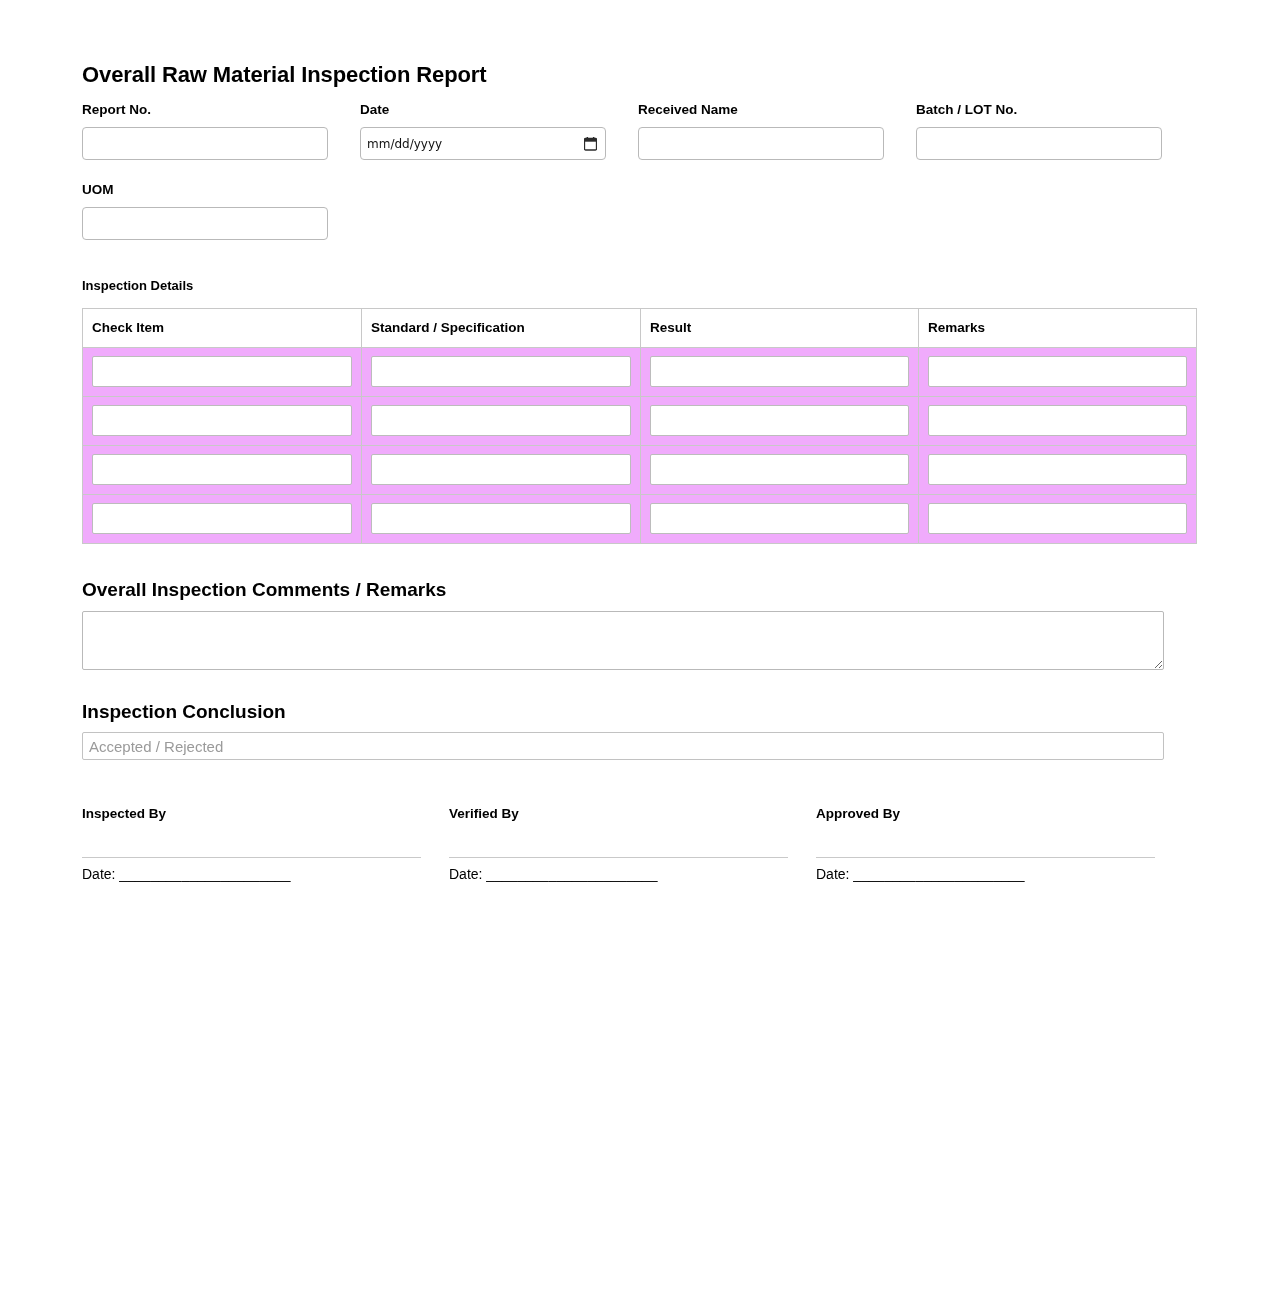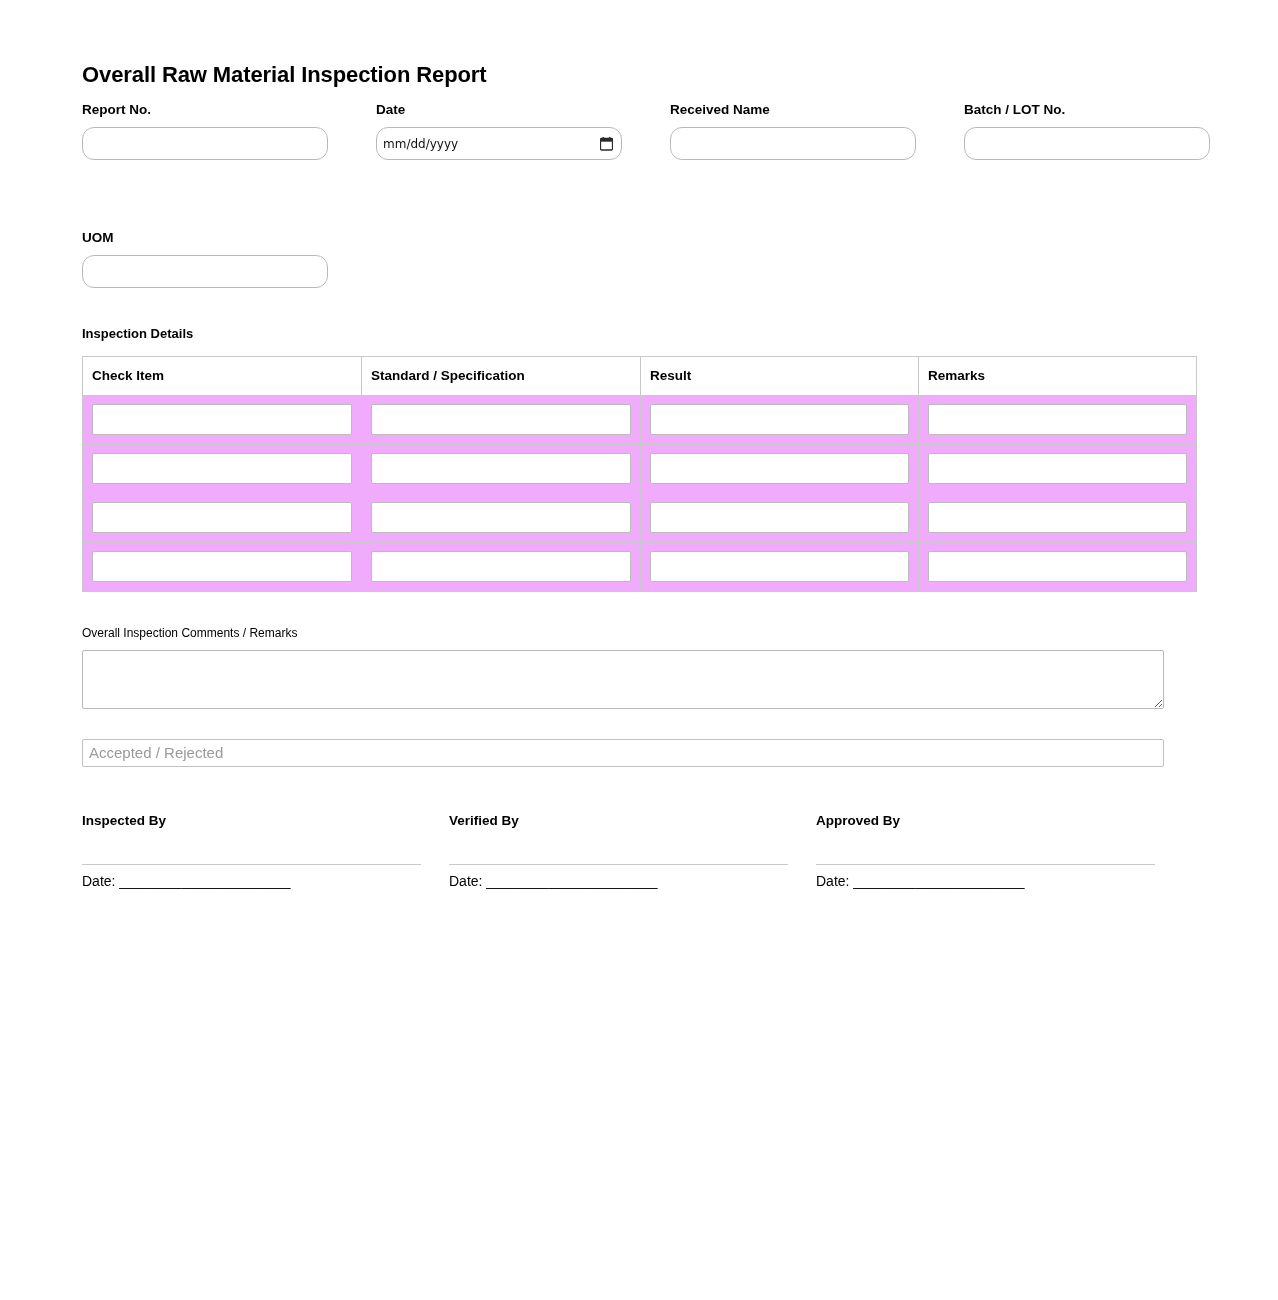--- a/index.html
+++ b/index.html
@@ -33,38 +33,37 @@
     line-height: 1.2;
   }
 
   
   .field-grid {
     display: grid;
     grid-template-columns: 246px 246px 246px 246px;
     column-gap: 32px;
     row-gap: 0;
     margin-bottom: 6px;
-    gap: 48px;
   }
   .field {
     margin-bottom: 22px;
   }
   .field-label {
     display: block;
     font-size: 13.5px;
     font-weight: bold;
     margin-bottom: 8px;
     line-height: 1.25;
   }
   .txt {
     display: block;
     width: 246px;
     height: 33px;
     border: 1px solid #b9b9b9;
-    border-radius: 12px;
+    border-radius: 4px;
     background: #ffffff;
     font-family: "Liberation Sans", sans-serif;
     font-size: 13px;
     color: #111111;
     padding: 2px 6px;
     outline: none;
   }
   .txt.date {
     font-family: "DejaVu Sans", sans-serif;
     font-size: 12px;
@@ -121,22 +120,22 @@
   }
   col.c-check { width: 279px; }
   col.c-std   { width: 279px; }
   col.c-res   { width: 278px; }
   col.c-rem   { width: 278px; }
 
   
   .comments-block { margin-top: 34px; }
   .block-label {
     display: block;
-    font-size: 12px;
-    font-weight: normal;
+    font-size: 19px;
+    font-weight: bold;
     margin-bottom: 9px;
     line-height: 1.25;
   }
   textarea.comments {
     display: block;
     width: 1082px;
     height: 59px;
     border: 1px solid #b9b9b9;
     border-radius: 2px;
     background: #ffffff;
@@ -321,20 +320,21 @@
       </tbody>
     </table>
   </div>
 
   <div class="comments-block">
     <label class="block-label">Overall Inspection Comments / Remarks</label>
     <textarea class="comments" placeholder="" style=""></textarea>
   </div>
 
   <div class="conclusion-block">
+    <label class="block-label">Inspection Conclusion</label>
     <input class="conclusion" type="text" placeholder="Accepted / Rejected" style="">
   </div>
 
   <div class="sign-row">
 
     <div class="sign-col">
       <div class="sign-title">Inspected By</div>
       <hr class="sign-rule">
       <div class="sign-date">Date: ______________________</div>
     </div>

